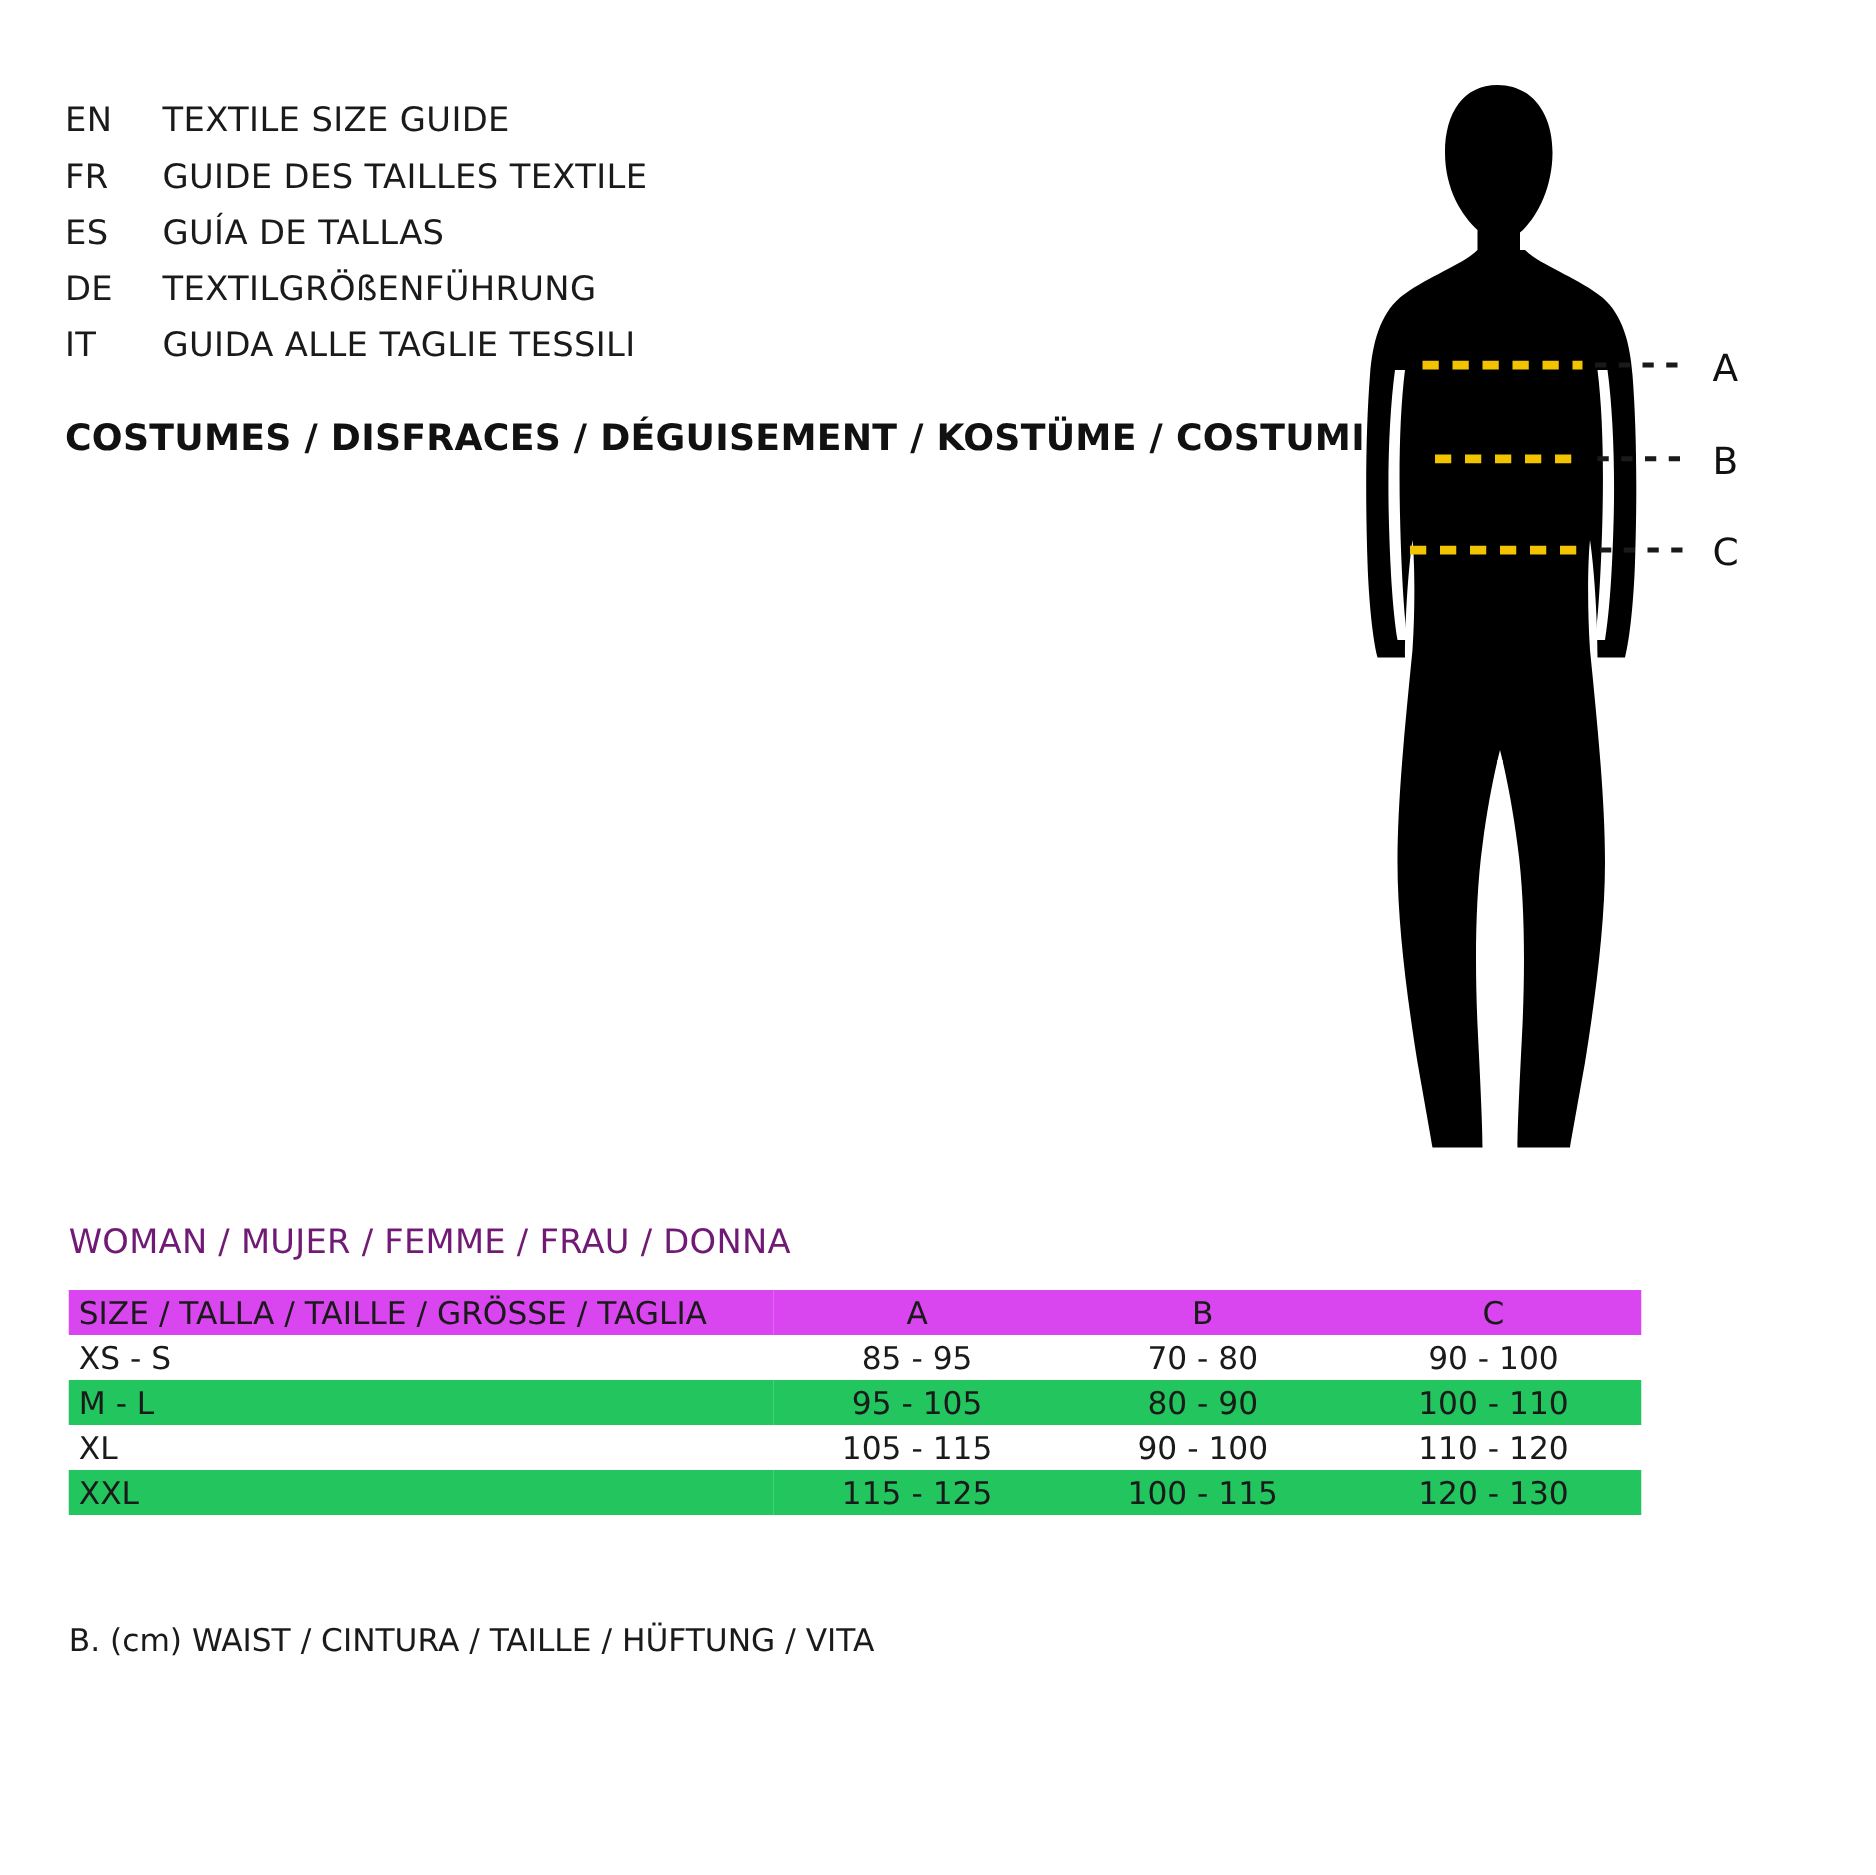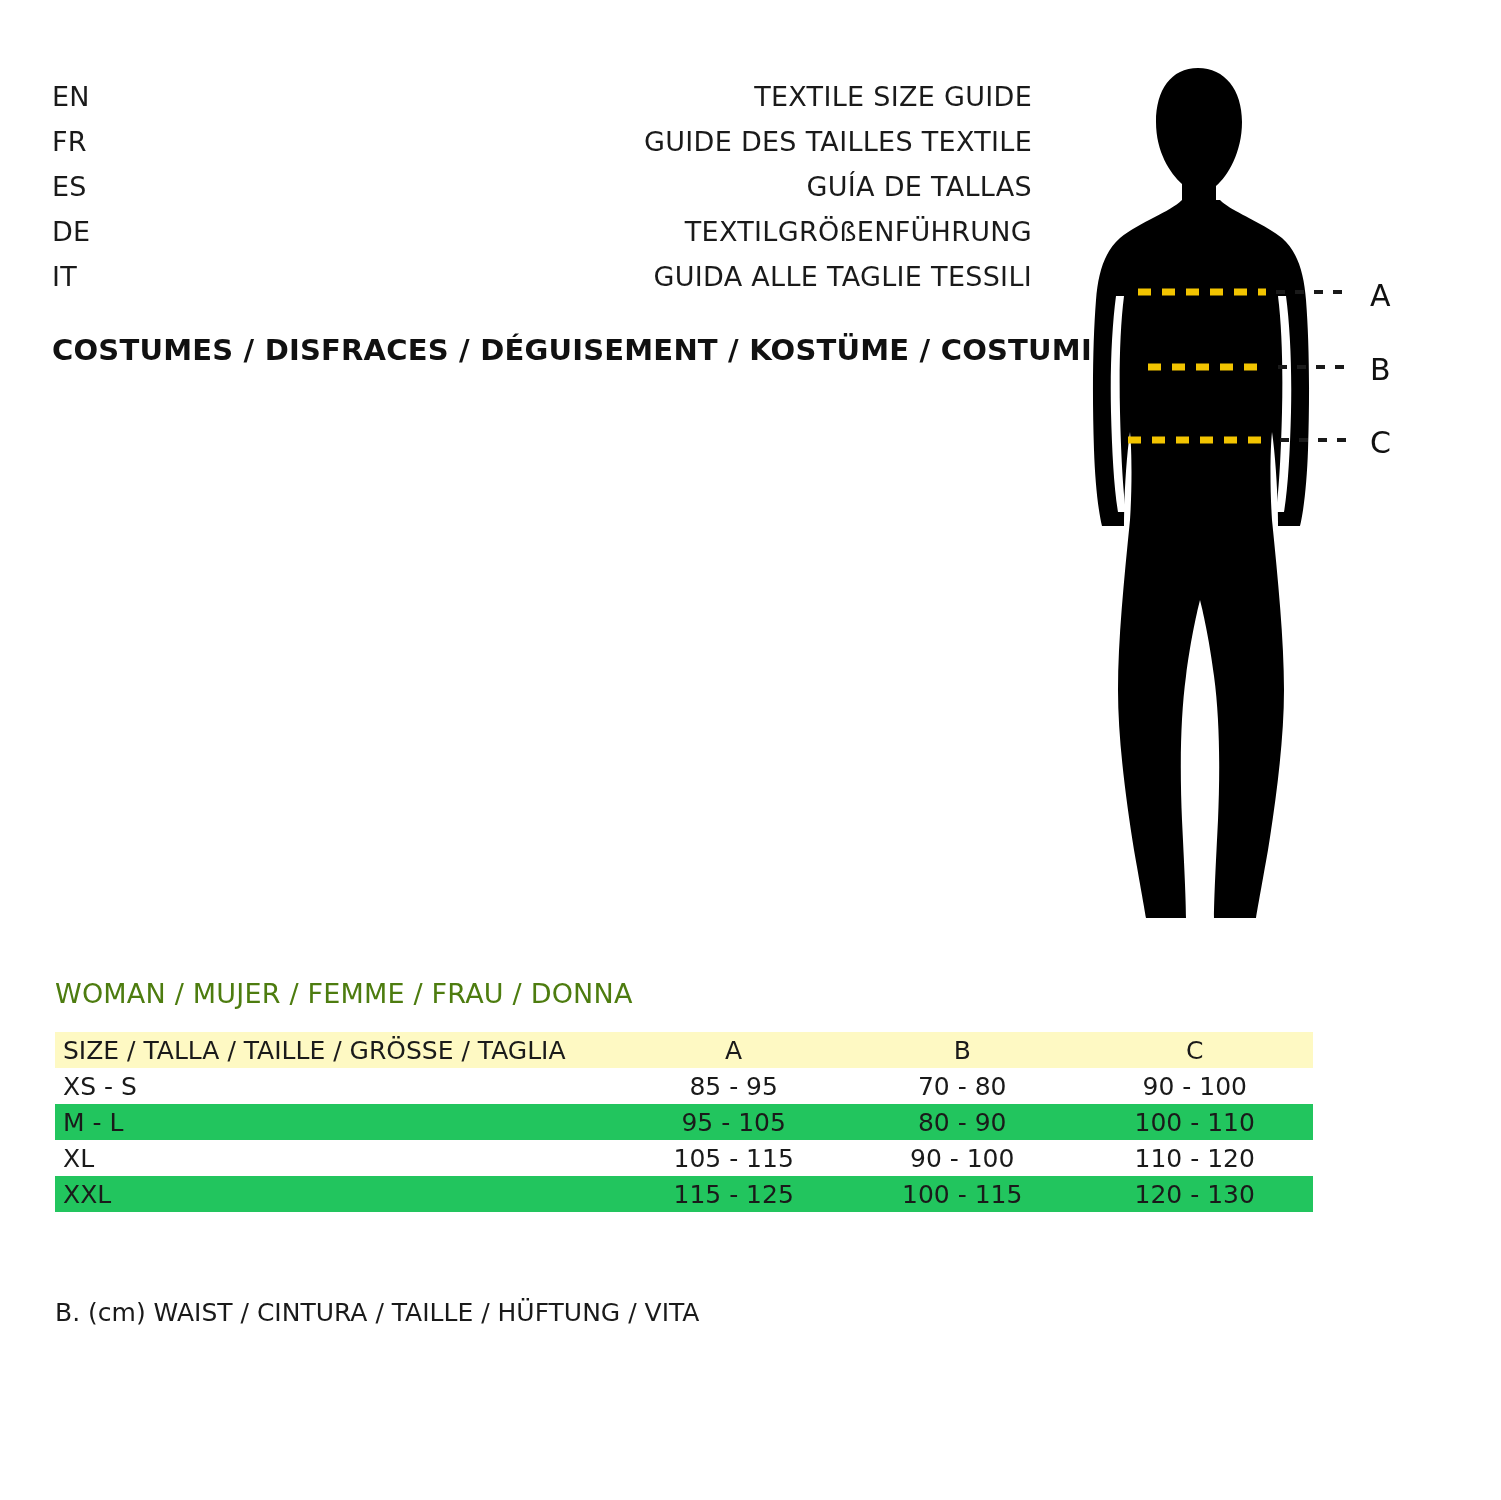--- a/index.html
+++ b/index.html
@@ -31,21 +31,20 @@
     line-height: 45px;
     color: #1a1a1a;
     white-space: nowrap;
   }
   .lang-code {
     width: 78px;
     flex: 0 0 78px;
   }
   .lang-text {
     flex: 1 1 auto;
-    text-align: right;
   }
 
   .section-title {
     position: absolute;
     left: 52px;
     top: 333px;
     font-size: 29px;
     font-weight: bold;
     letter-spacing: 0.2px;
     color: #111111;
@@ -75,21 +74,21 @@
   .label-b { left: 350px; top: 292px; }
   .label-c { left: 350px; top: 365px; }
 
   
   .table-heading {
     position: absolute;
     left: 55px;
     top: 978px;
     font-size: 27px;
     letter-spacing: 0.2px;
-    color: #4d7c0f;
+    color: #701a75;
     white-space: nowrap;
   }
 
   table.size-table {
     position: absolute;
     left: 55px;
     top: 1032px;
     width: 1258px;
     border-collapse: collapse;
     font-size: 25px;
@@ -103,21 +102,21 @@
     text-align: center;
     vertical-align: middle;
   }
   table.size-table th.first-col,
   table.size-table td.first-col {
     text-align: left;
     padding-left: 8px;
     width: 560px;
   }
   table.size-table thead tr {
-    background: #fef9c3;
+    background: #d946ef;
   }
   table.size-table tbody tr.odd {
     background: #ffffff;
   }
   table.size-table tbody tr.even {
     background: #22c55e;
   }
   table.size-table col.c-a { width: 230px; }
   table.size-table col.c-b { width: 230px; }
   table.size-table col.c-c { width: 238px; }

